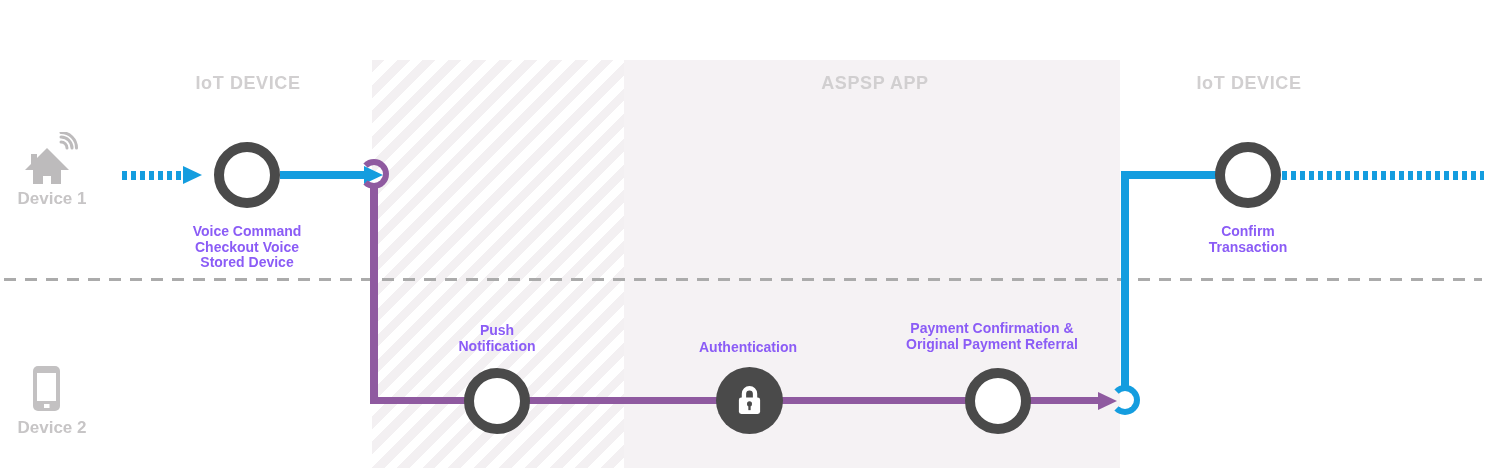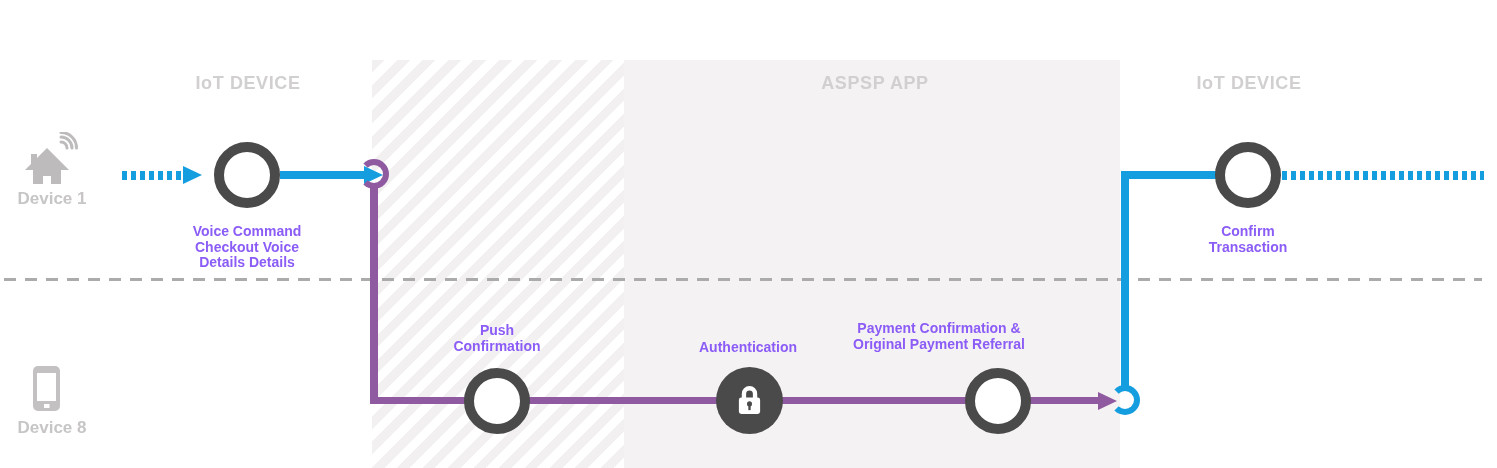--- a/index.html
+++ b/index.html
@@ -89,21 +89,21 @@
       <path d="M37,0.5 A15.5,15.5 0 0 1 52.5,16"></path>
     </g>
   </svg>
   <div class="device-label" style="left:52px;top:141px;text-align:right;">Device 1</div>
 
   <svg class="dev-icon" style="left:33px;top:318px;" width="27" height="45" viewBox="0 0 27 45">
     <rect x="0" y="0" width="27" height="45" rx="5" fill="#c3c1c2"></rect>
     <rect x="4" y="7" width="19" height="28" fill="#ffffff"></rect>
     <rect x="11" y="38" width="5.5" height="4" fill="#ffffff"></rect>
   </svg>
-  <div class="device-label" style="left:52px;top:370px;">Device 8</div>
+  <div class="device-label" style="left:52px;top:370px;">Device 2</div>
 
   <div class="dotted-blue" style="left:122px;top:123px;width:60px;"></div>
   <div class="arrow-right arrow-blue" style="left:183px;top:118px;"></div>
 
   <div class="h-line blue" style="left:280px;top:123px;width:84px;height:8px;"></div>
   <div class="arrow-right arrow-blue" style="left:364px;top:118px;"></div>
   <div class="c-ring c-ring-purple" style="left:359px;top:111px;"></div>
 
   <div class="v-line purple" style="left:370px;top:139px;width:8px;height:217px;"></div>
   <div class="h-line purple" style="left:370px;top:349px;width:728px;height:7px;"></div>
@@ -125,30 +125,30 @@
       <rect x="12.8" y="20.5" width="2.4" height="6.5" fill="#4a4a4a"></rect>
     </svg>
   </div>
 
   <div class="node-ring" style="left:965px;top:320px;"></div>
   <div class="node-ring" style="left:1215px;top:94px;"></div>
 
   <div class="node-label" style="left:247px;top:176px;">
     <span>Voice Command</span>
     <span>Checkout Voice</span>
-    <span>Details Details</span>
+    <span>Stored Device</span>
   </div>
   <div class="node-label" style="left:497px;top:275px;">
     <span>Push</span>
-    <span>Confirmation</span>
+    <span>Notification</span>
   </div>
   <div class="node-label" style="left:748px;top:292px;">
     <span>Authentication</span>
   </div>
-  <div class="node-label" style="left:939px;top:273px;">
+  <div class="node-label" style="left:992px;top:273px;">
     <span>Payment Confirmation &amp;</span>
     <span>Original Payment Referral</span>
   </div>
   <div class="node-label" style="left:1248px;top:176px;">
     <span>Confirm</span>
     <span>Transaction</span>
   </div>
 
 </div>
 

